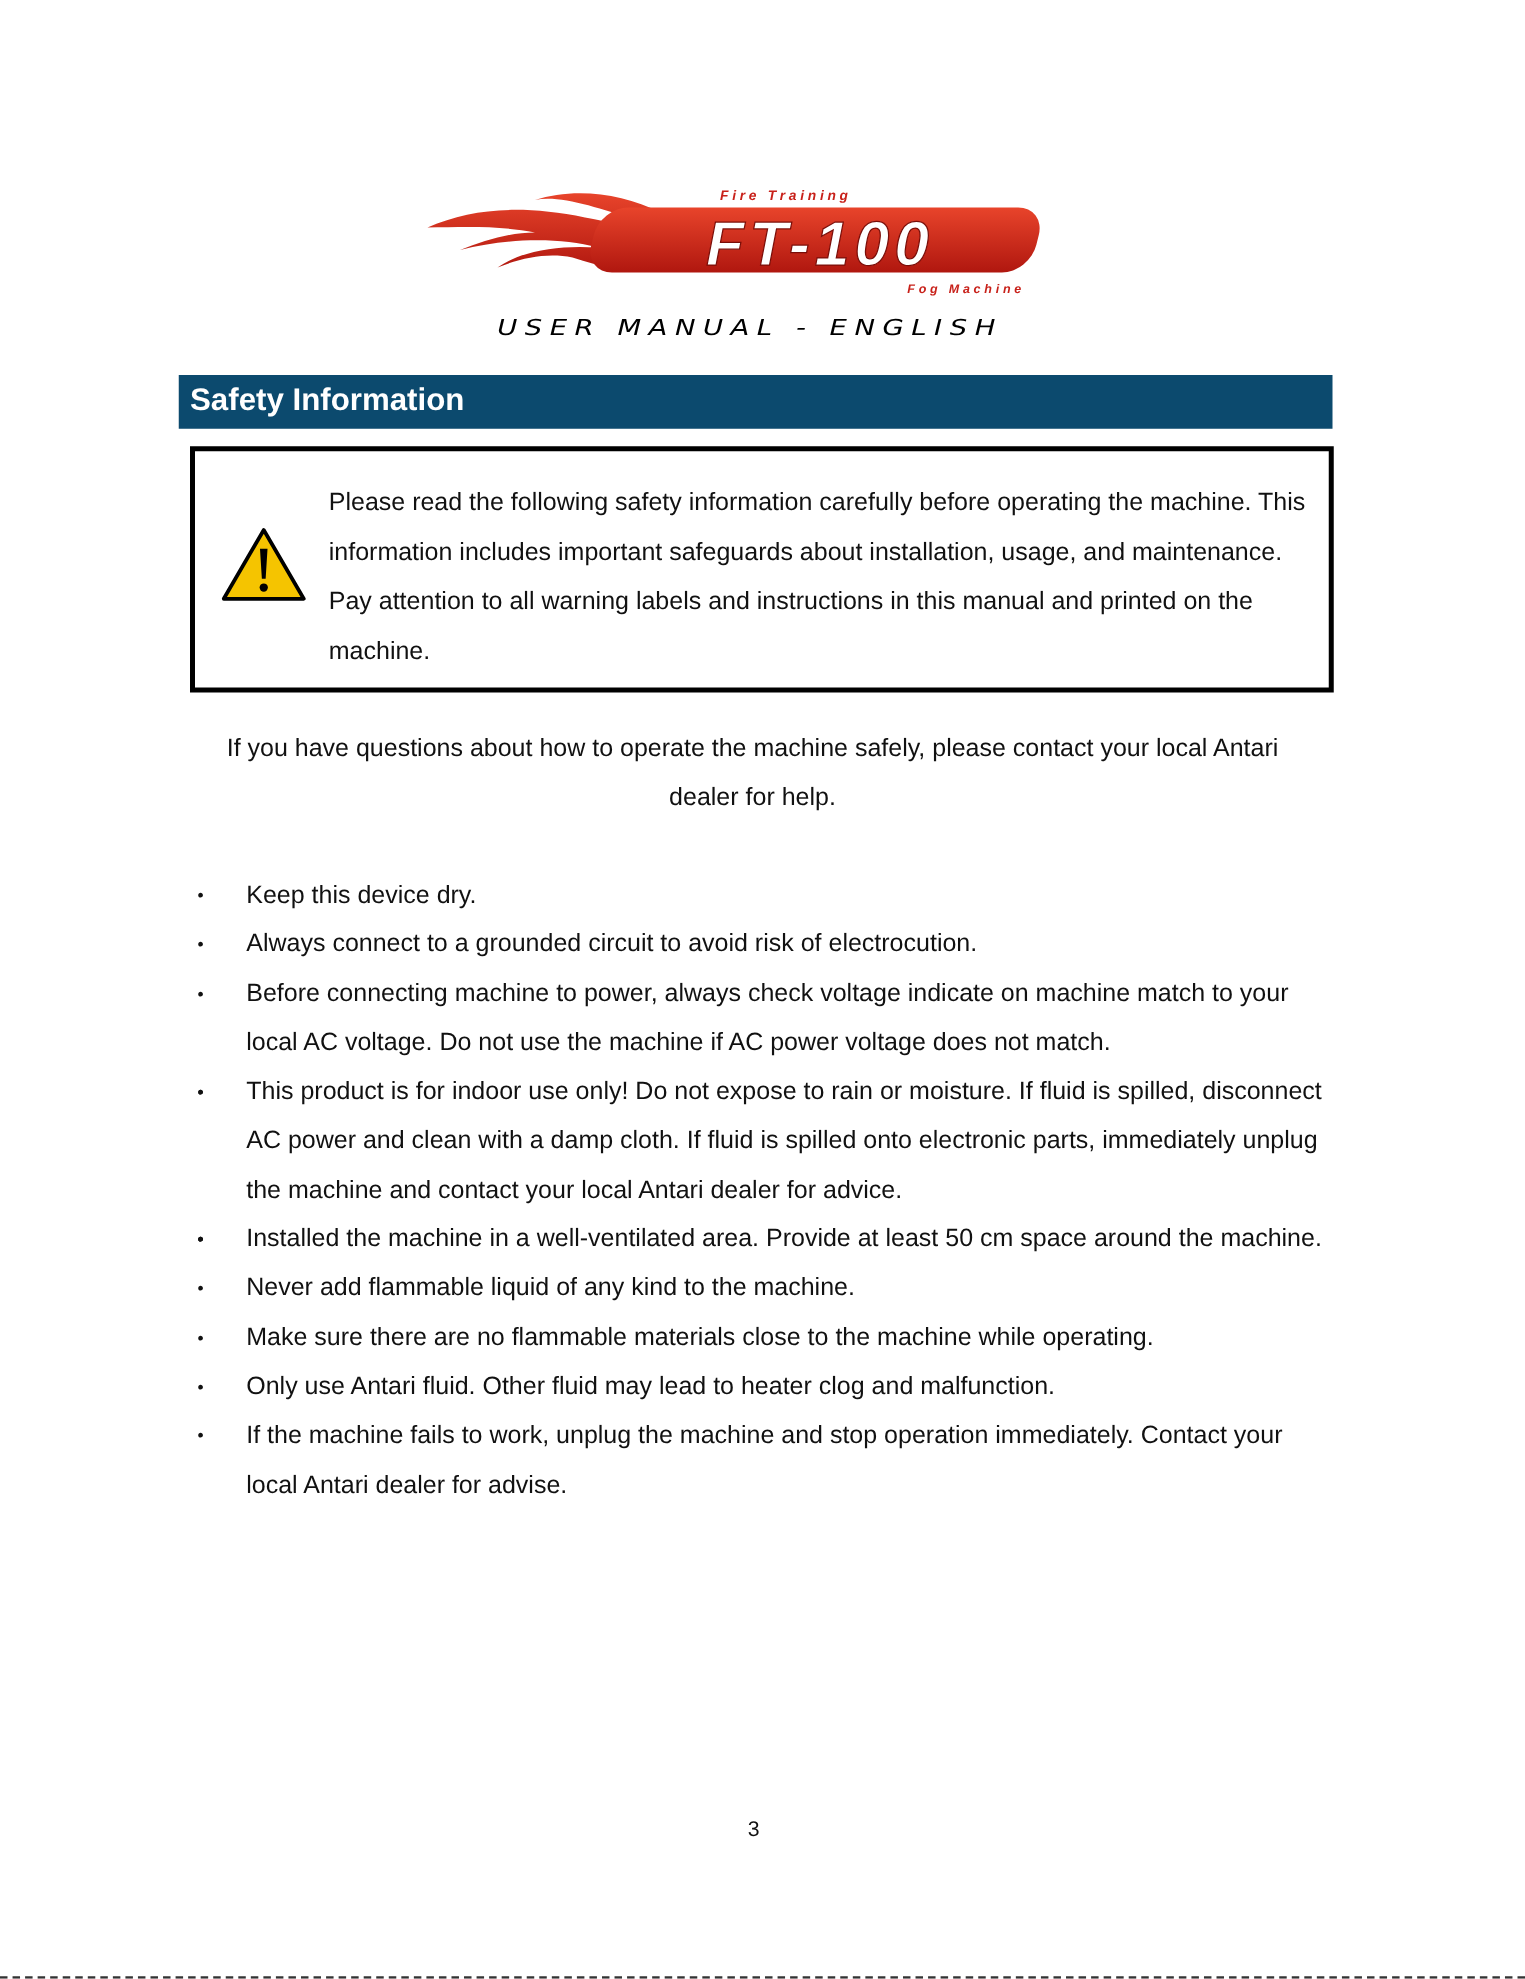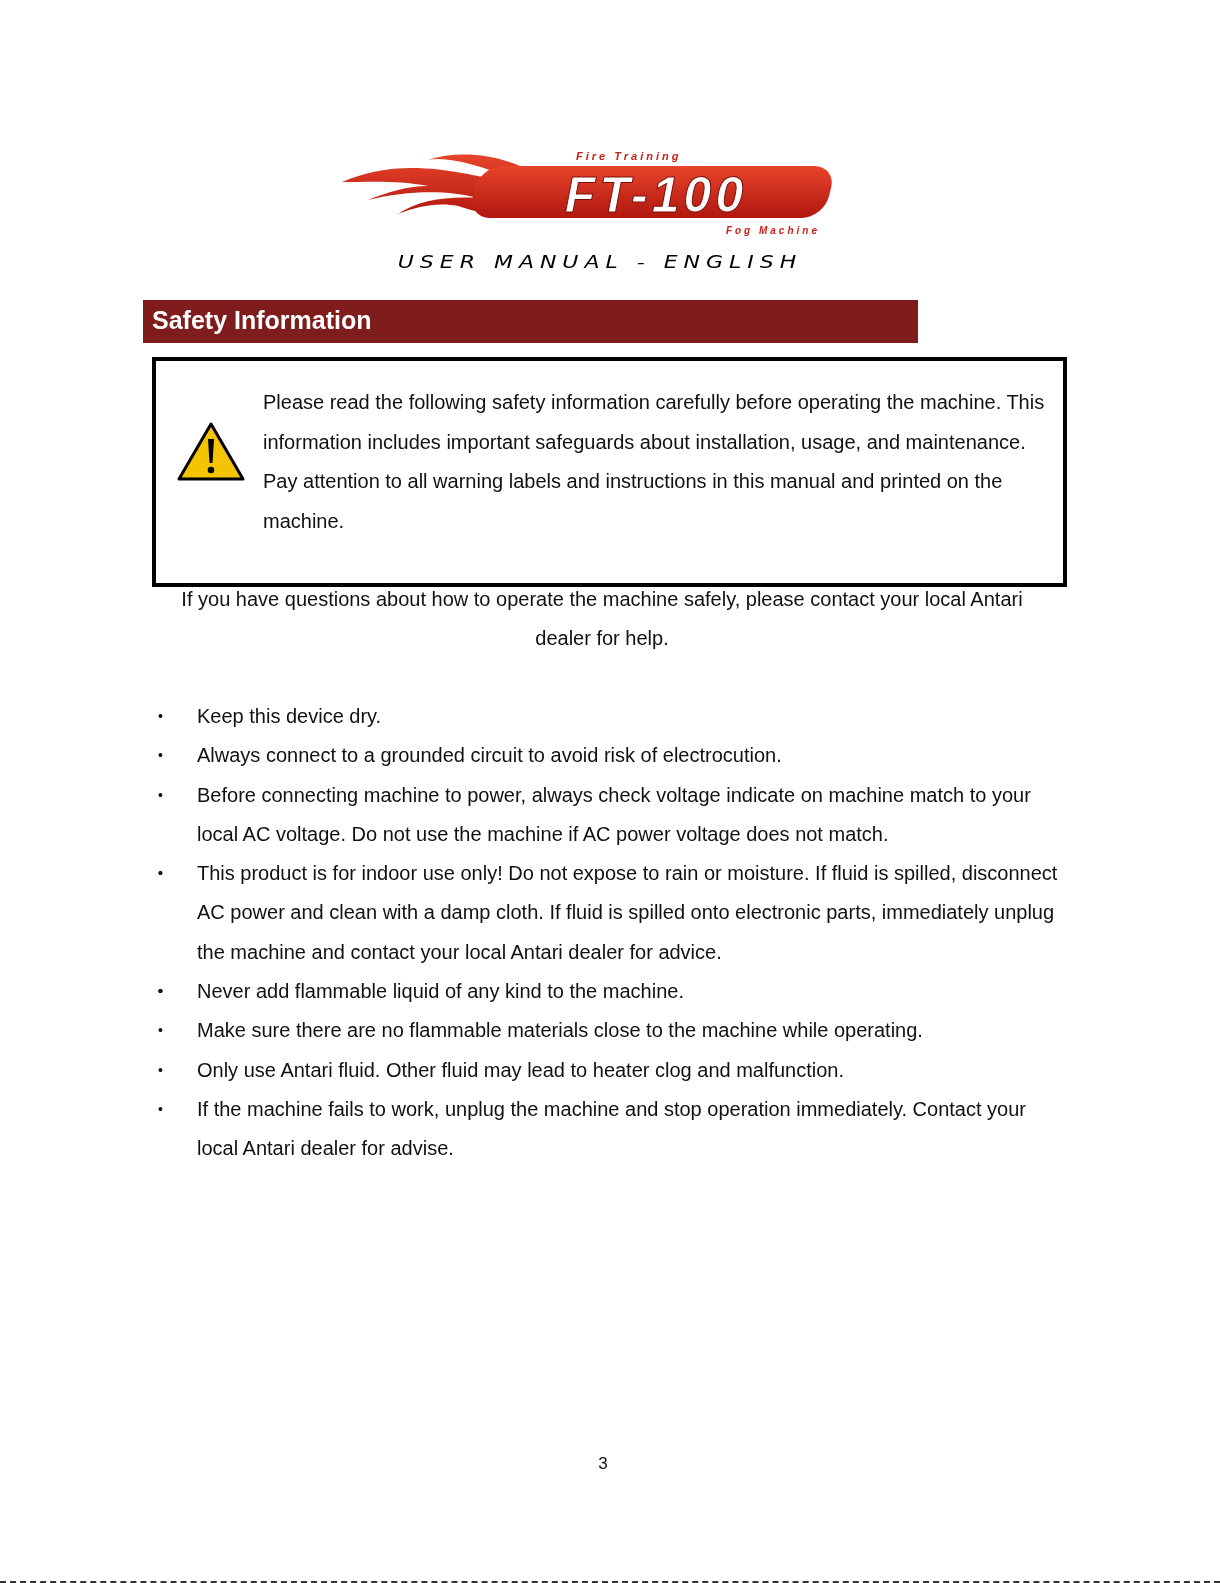--- a/index.html
+++ b/index.html
@@ -1,23 +1,23 @@
 <!DOCTYPE html>
 <html><head>
 <meta charset="utf-8">
 <style>
   html, body { margin: 0; padding: 0; background: #ffffff; }
   body { width: 1220px; height: 1583px; position: relative; overflow: hidden;
          font-family: "Liberation Sans", sans-serif; color: #111; }
   .logo { position: absolute; left: 338px; top: 136px; width: 516px; height: 104px; }
   .subtitle { position: absolute; left: 355px; top: 246px; width: 490px; height: 30px; }
-  .section-bar { position: absolute; left: 143px; top: 300px; width: 775px; height: 43px;
-                 background: #7f1d1d; color: #fff; box-sizing: border-box; }
+  .section-bar { position: absolute; left: 143px; top: 300px; width: 923px; height: 43px;
+                 background: #0c4a6e; color: #fff; box-sizing: border-box; }
   .section-bar span { position: absolute; left: 9px; top: 6px; font-size: 25px; font-weight: bold; }
-  .notice-box { position: absolute; left: 152px; top: 357px; width: 915px; height: 230px;
+  .notice-box { position: absolute; left: 152px; top: 357px; width: 915px; height: 197px;
                 border: 4px solid #000; box-sizing: border-box; }
   .warn-icon { position: absolute; left: 20px; top: 60px; width: 70px; height: 62px; }
   .notice-text { position: absolute; left: 107px; top: 22px; width: 790px;
                  font-size: 20px; line-height: 39.5px; }
   .intro { position: absolute; left: 152px; top: 580px; width: 900px;
            font-size: 20px; line-height: 39px; text-align: center; }
   .bullets { position: absolute; left: 152px; top: 697px; width: 915px;
              margin: 0; padding: 0; list-style: none; font-size: 20px; line-height: 39.3px; }
   .bullets li { position: relative; padding-left: 45px; }
   .bullets li .dot { position: absolute; left: 6px; top: 0; font-size: 14px; }
@@ -70,21 +70,21 @@
 <div class="intro">If you have questions about how to operate the machine safely, please contact your local Antari dealer for help.</div>
 
 <ul class="bullets">
   <li><span class="dot">•</span><span>Keep this device dry.</span></li>
   <li><span class="dot">•</span><span>Always connect to a grounded circuit to avoid risk of electrocution.</span></li>
   <li><span class="dot">•</span><span>Before connecting machine to power, always check voltage indicate on machine match to your local AC voltage. Do not use the machine if AC power voltage does not match.</span></li>
   <li><span class="dot">•</span></li>
   <li><span class="dot">•</span><span>This product is for indoor use only! Do not expose to rain or moisture. If fluid is spilled, disconnect AC power and clean with a damp cloth. If fluid is spilled onto electronic parts, immediately unplug the machine and contact your local Antari dealer for advice.</span></li>
   <li><span class="dot">•</span></li>
   <li><span class="dot">•</span></li>
-  <li><span class="dot">•</span></li>
+  <li><span class="dot">•</span><span>Installed the machine in a well-ventilated area. Provide at least 50 cm space around the machine.</span></li>
   <li><span class="dot">•</span><span>Never add flammable liquid of any kind to the machine.</span></li>
   <li><span class="dot">•</span><span>Make sure there are no flammable materials close to the machine while operating.</span></li>
   <li><span class="dot">•</span><span>Only use Antari fluid. Other fluid may lead to heater clog and malfunction.</span></li>
   <li><span class="dot">•</span><span>If the machine fails to work, unplug the machine and stop operation immediately. Contact your local Antari dealer for advise.</span></li>
 </ul>
 
 <div class="page-num">3</div>
 
 <div class="page-edge"></div>
 

